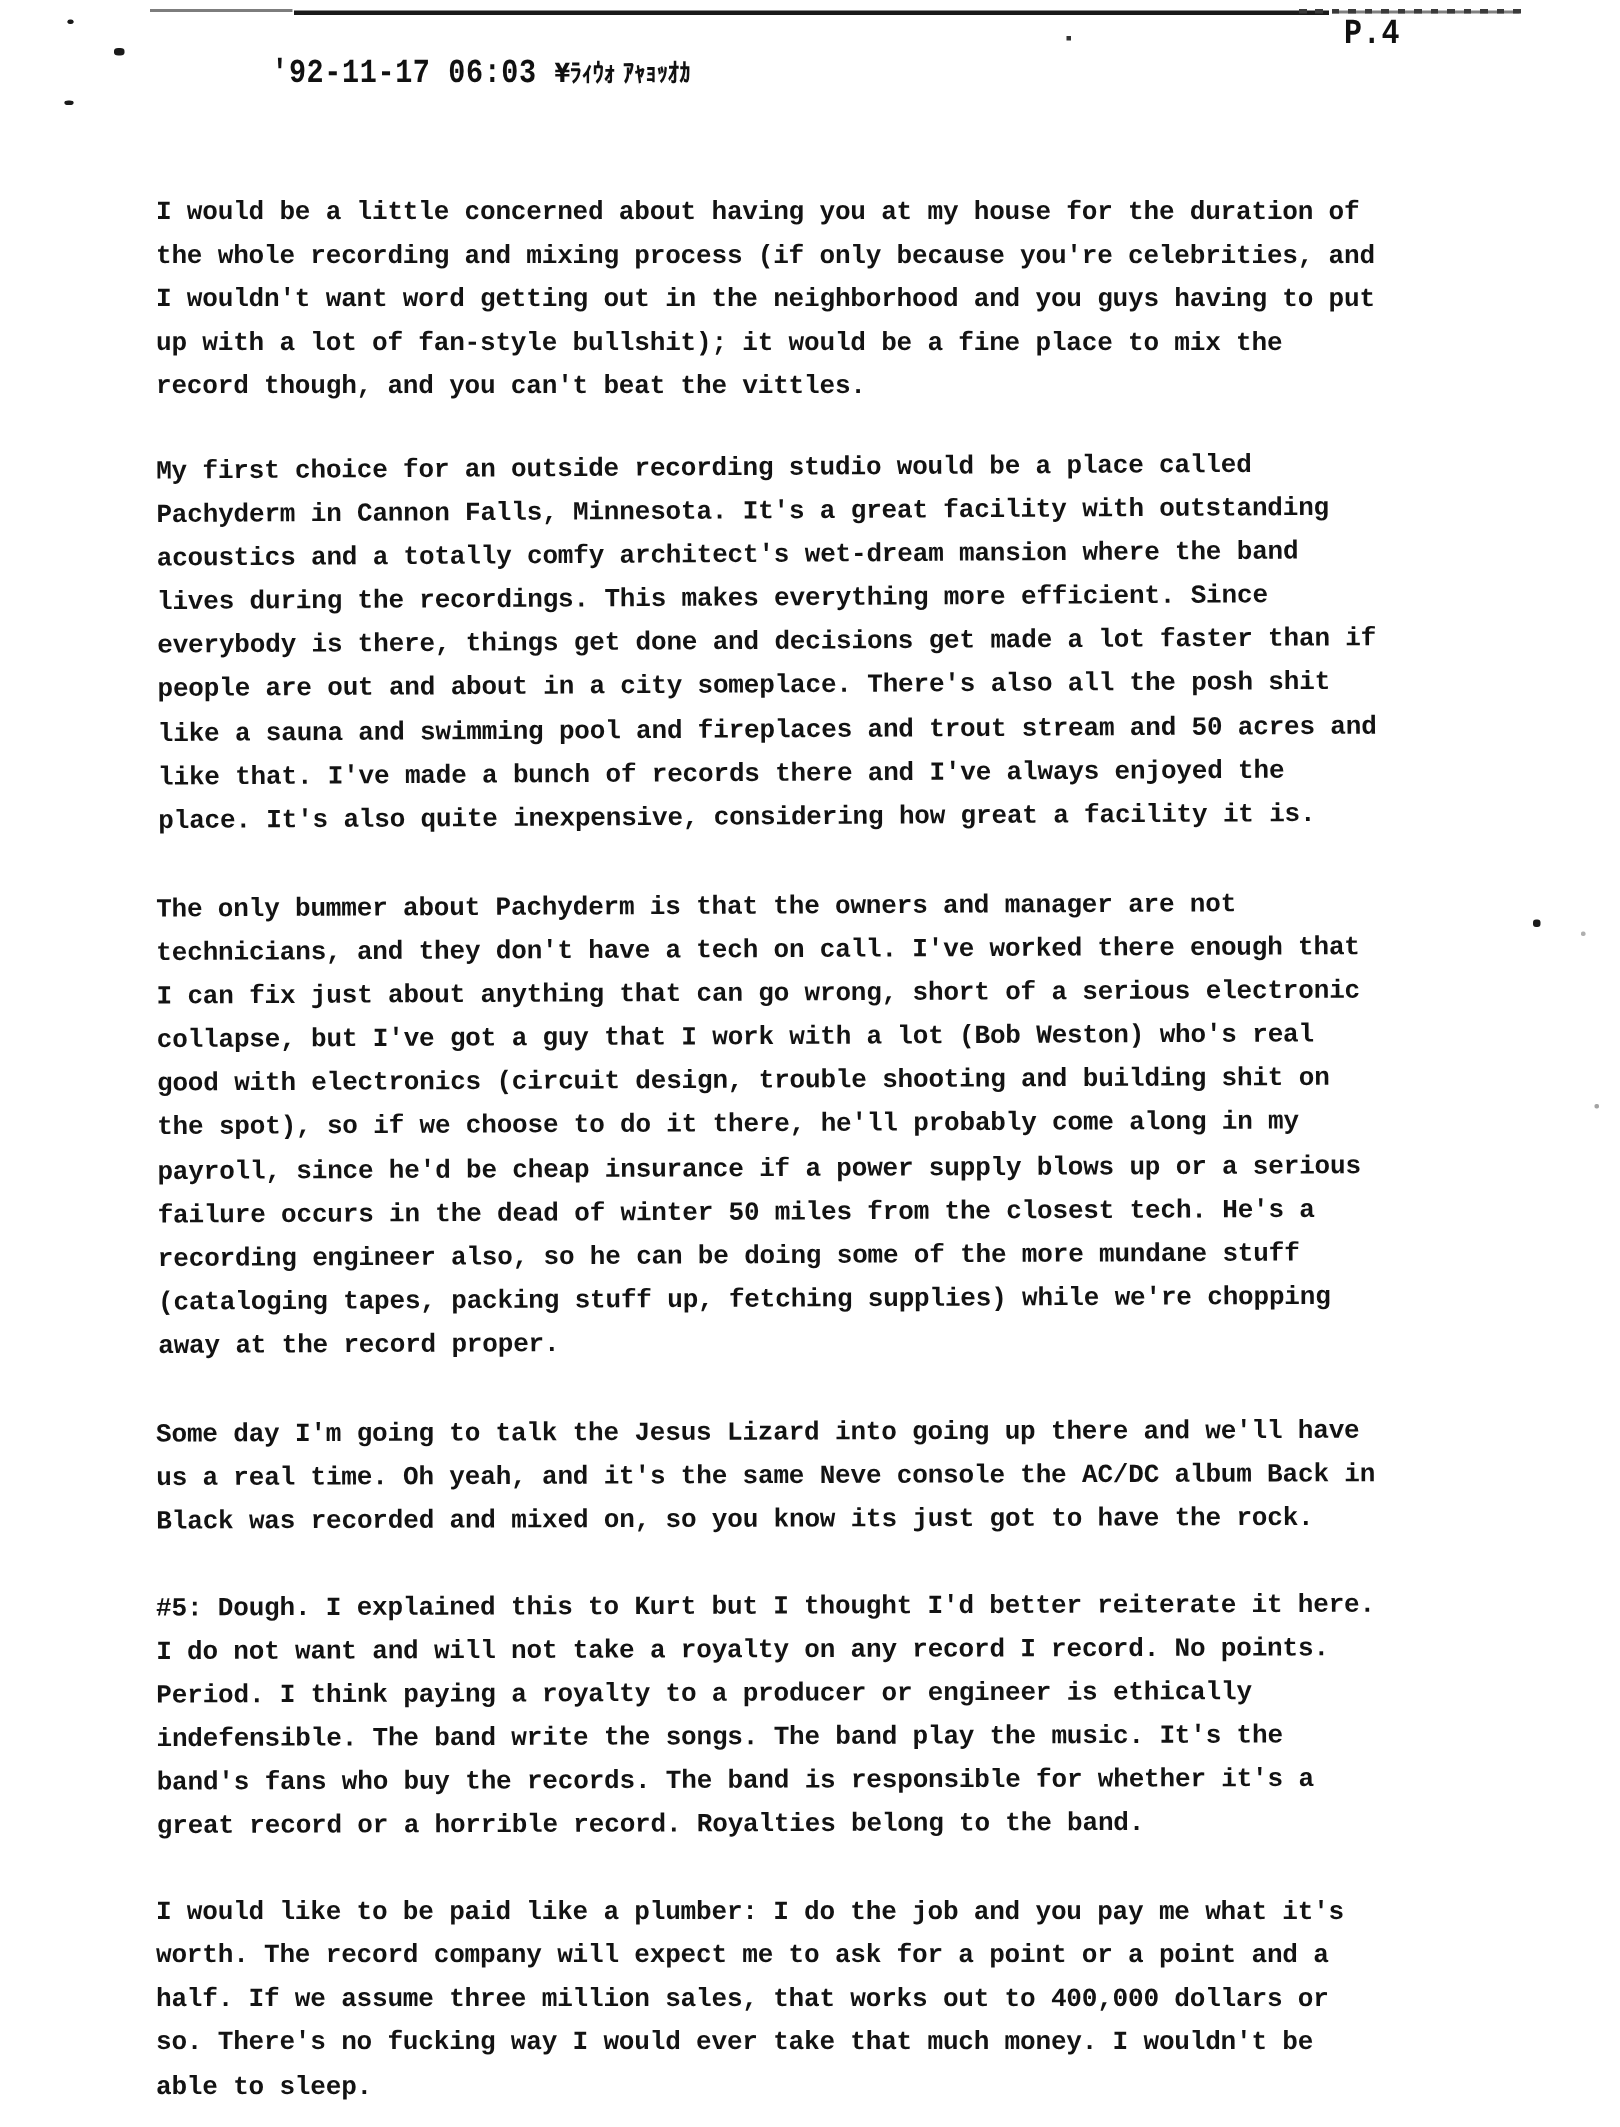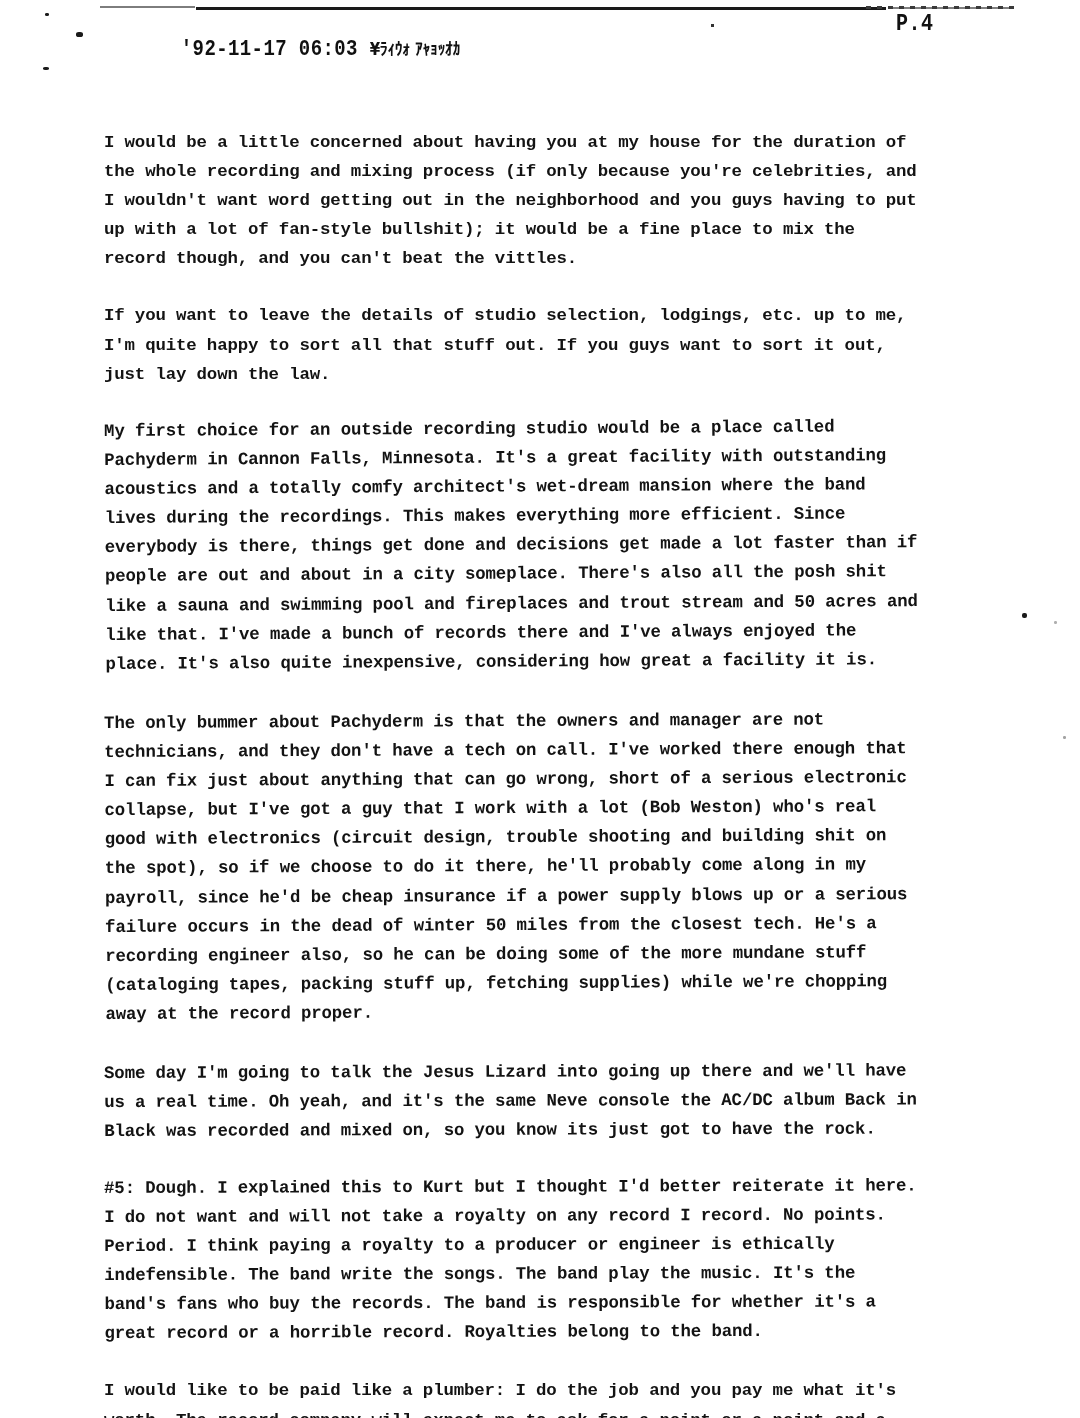--- a/index.html
+++ b/index.html
@@ -173,23 +173,20 @@
   <div class="speckle" style="left:1063px;top:736px; width:3px; height:3px; opacity:.4;"></div>
 
   <div class="letter-body">
 
     <p class="para para-1">I would be a little concerned about having you at my house for the duration of
 the whole recording and mixing process (if only because you're celebrities, and
 I wouldn't want word getting out in the neighborhood and you guys having to put
 up with a lot of fan-style bullshit); it would be a fine place to mix the
 record though, and you can't beat the vittles.</p>
 
-    <p class="para para-2">If you want to leave the details of studio selection, lodgings, etc. up to me,
-I'm quite happy to sort all that stuff out. If you guys want to sort it out,
-just lay down the law.</p>
 
     <p class="para para-3 skew-a">My first choice for an outside recording studio would be a place called
 Pachyderm in Cannon Falls, Minnesota. It's a great facility with outstanding
 acoustics and a totally comfy architect's wet-dream mansion where the band
 lives during the recordings. This makes everything more efficient. Since
 everybody is there, things get done and decisions get made a lot faster than if
 people are out and about in a city someplace. There's also all the posh shit
 like a sauna and swimming pool and fireplaces and trout stream and 50 acres and
 like that. I've made a bunch of records there and I've always enjoyed the
 place. It's also quite inexpensive, considering how great a facility it is.</p>

